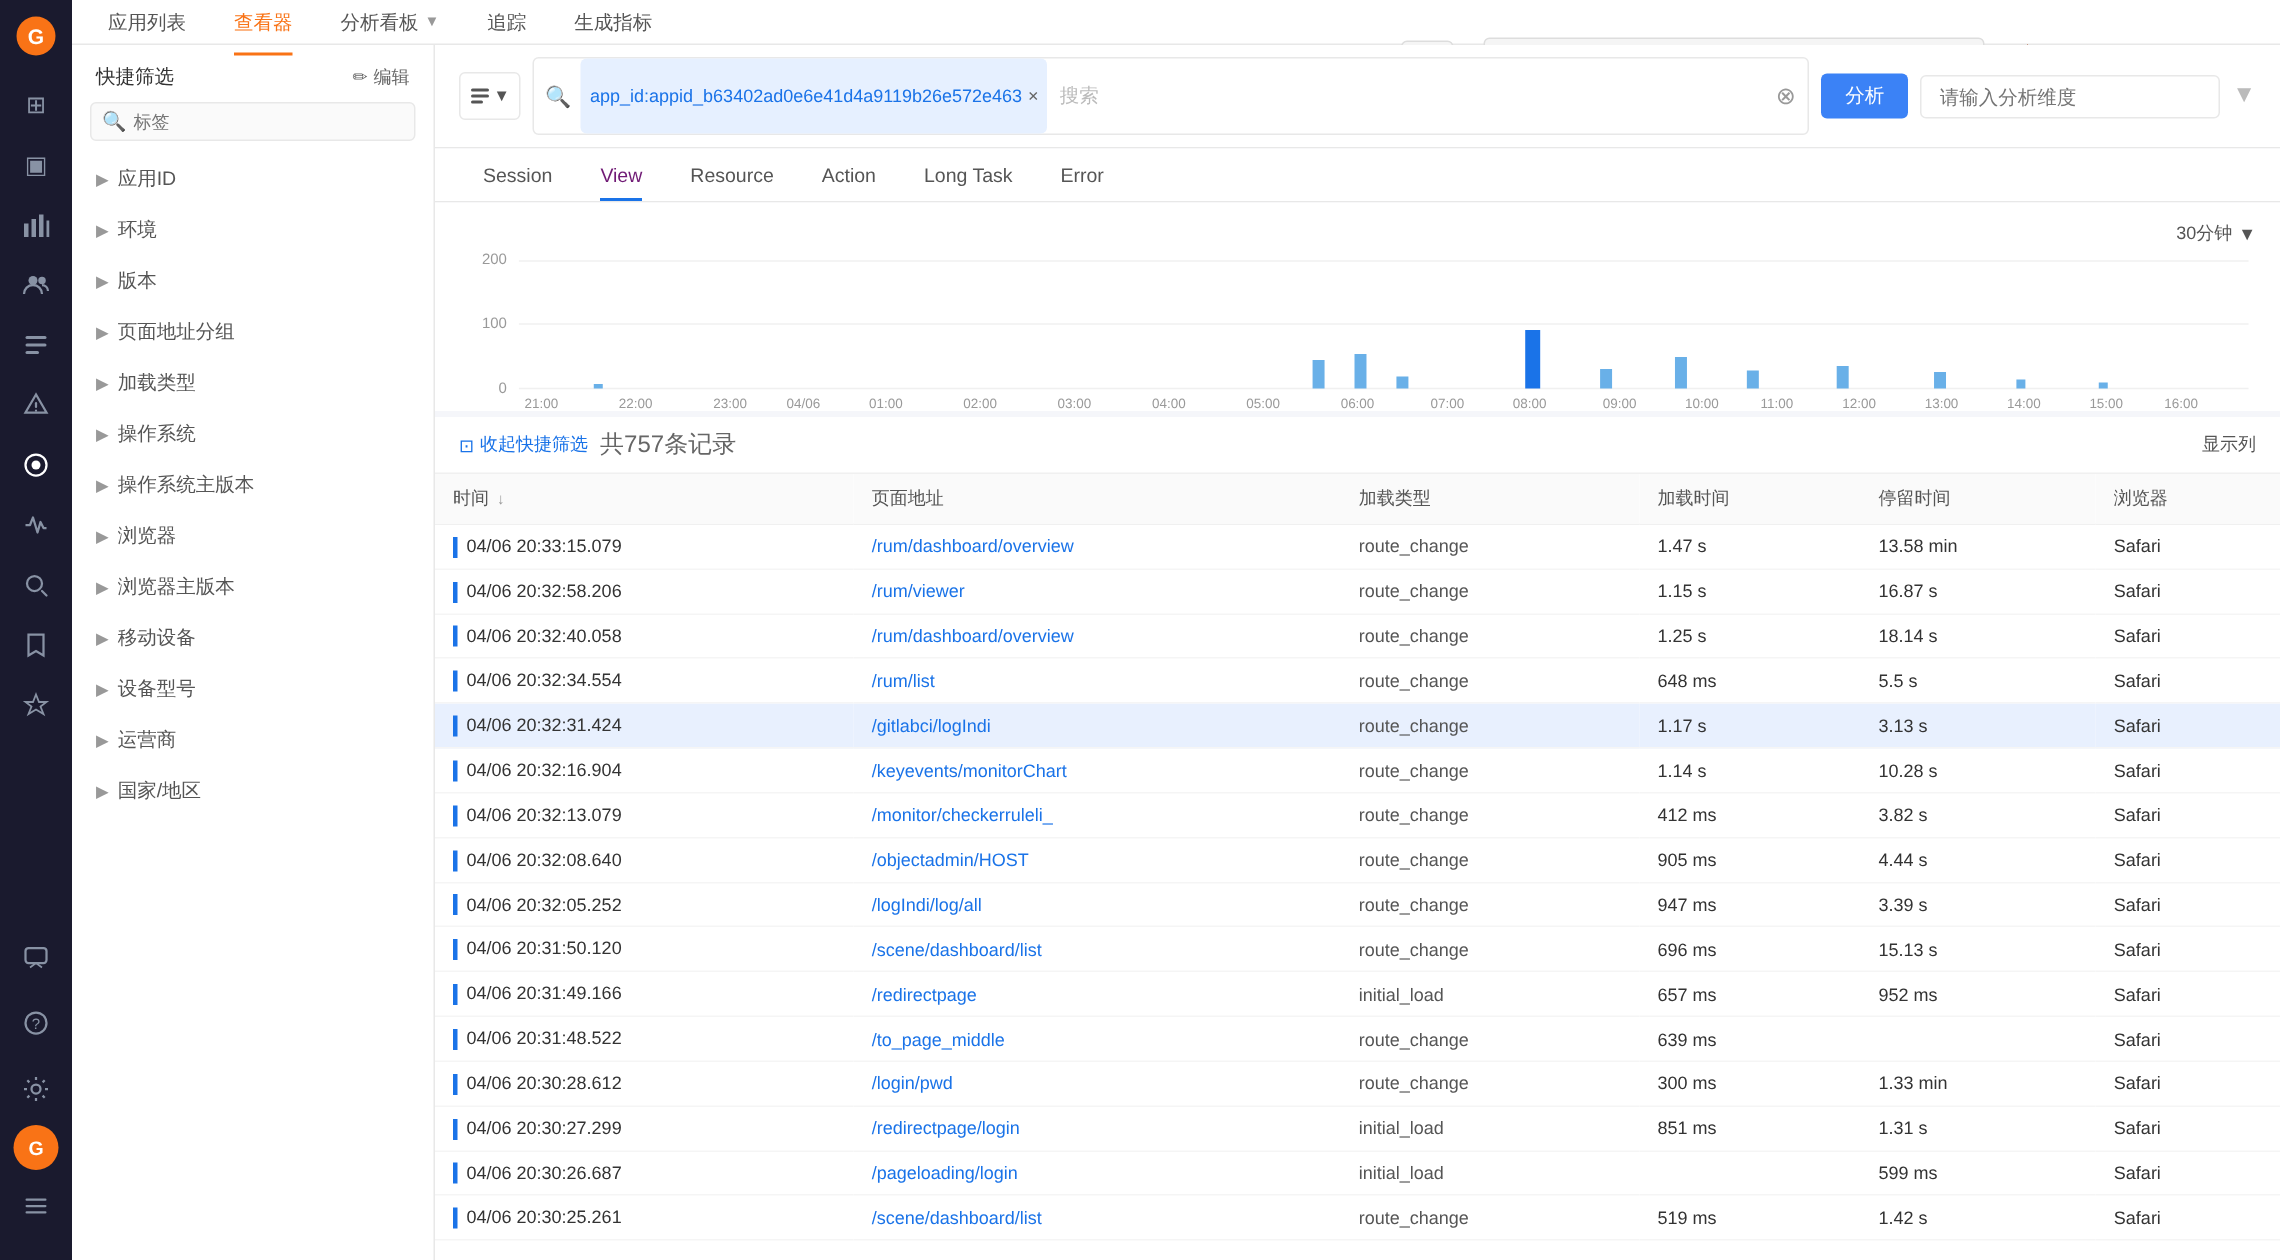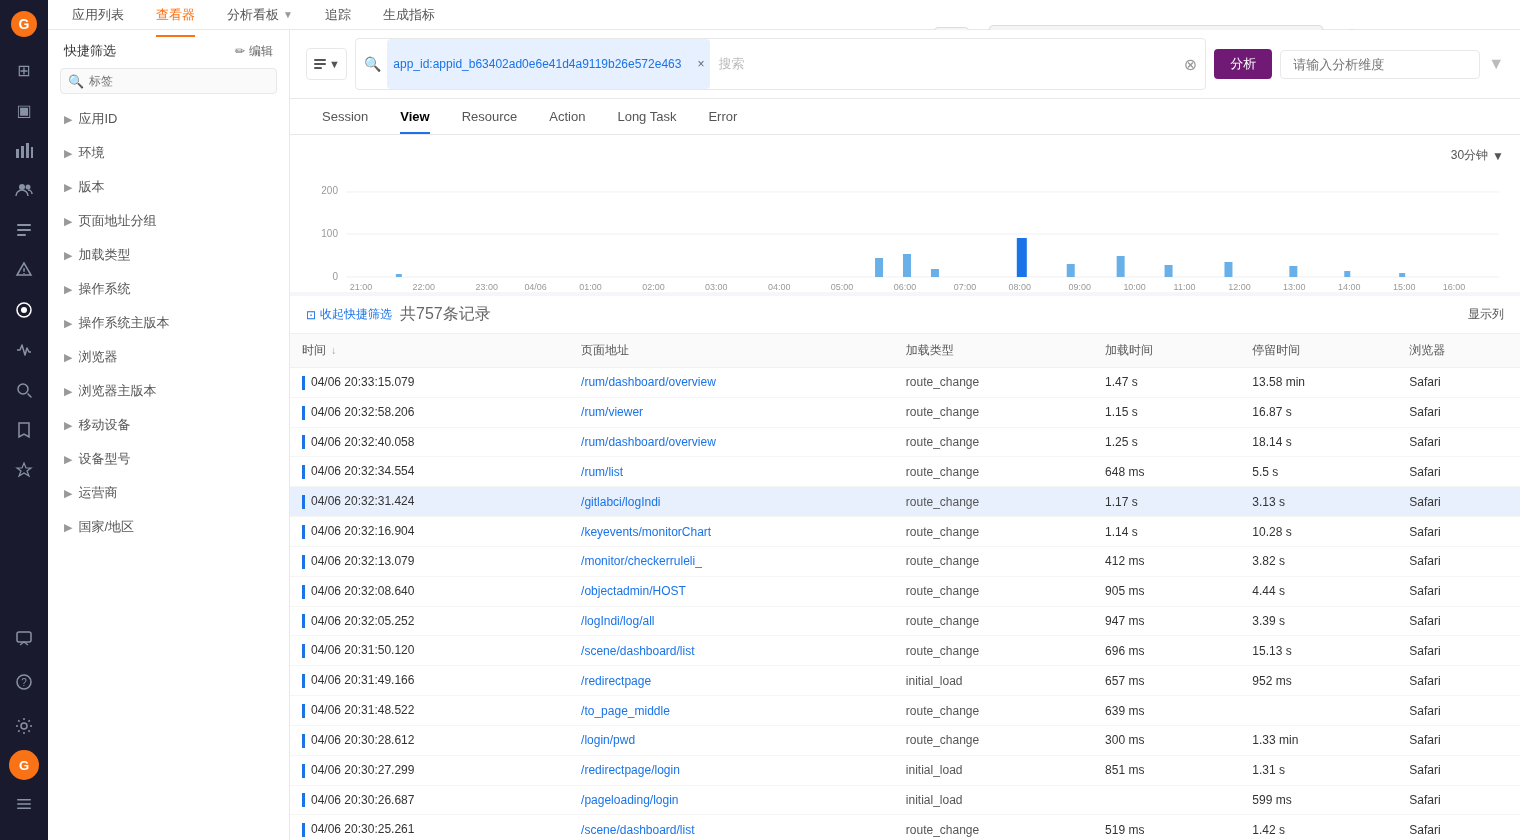--- a/index.html
+++ b/index.html
@@ -240,41 +240,41 @@
       margin-right: 6px;
     }
     .search-tag {
       background: #e6f0ff;
       border-radius: 4px;
       padding: 18px 6px;
       font-size: 12px;
       color: #1a73e8;
       display: flex;
       align-items: center;
-      gap: 16px;
+      gap: 4px;
       white-space: nowrap;
     }
     .search-tag-close {
       cursor: pointer;
       color: #666;
       font-size: 12px;
     }
     .search-placeholder {
       color: #bbb;
       font-size: 13px;
       margin-left: 8px;
     }
     .search-clear {
       color: #999;
       cursor: pointer;
       font-size: 16px;
       margin-left: auto;
     }
     .analyze-btn {
-      background: #701a75;
+      background: #3b82f6;
       color: #fff;
       border: none;
       border-radius: 4px;
       padding: 6px 16px;
       font-size: 13px;
       cursor: pointer;
       white-space: nowrap;
     }
     .analyze-input {
       border: 1px solid #e8e8e8;
@@ -296,43 +296,43 @@
       border-bottom: 1px solid #e8e8e8;
     }
     .tab-item {
       padding: 10px 16px;
       font-size: 13px;
       color: #555;
       cursor: pointer;
       position: relative;
     }
     .tab-item.active {
-      color: #000000;
-      font-weight: 700;
+      color: #701a75;
+      font-weight: 400;
     }
     .tab-item.active::after {
       content: '';
       position: absolute;
       bottom: 0;
       left: 16px;
       right: 16px;
       height: 2px;
       background: #1a73e8;
     }
 
     
     .chart-area {
       background: #fff;
       padding: 12px 16px 0;
       position: relative;
     }
     .chart-header {
       display: flex;
       justify-content: flex-end;
-      margin-bottom: 18px;
+      margin-bottom: 0;
     }
     .chart-range-btn {
       font-size: 12px;
       color: #555;
       cursor: pointer;
       display: flex;
       align-items: center;
       gap: 4px;
     }
     .chart-svg-wrap {

